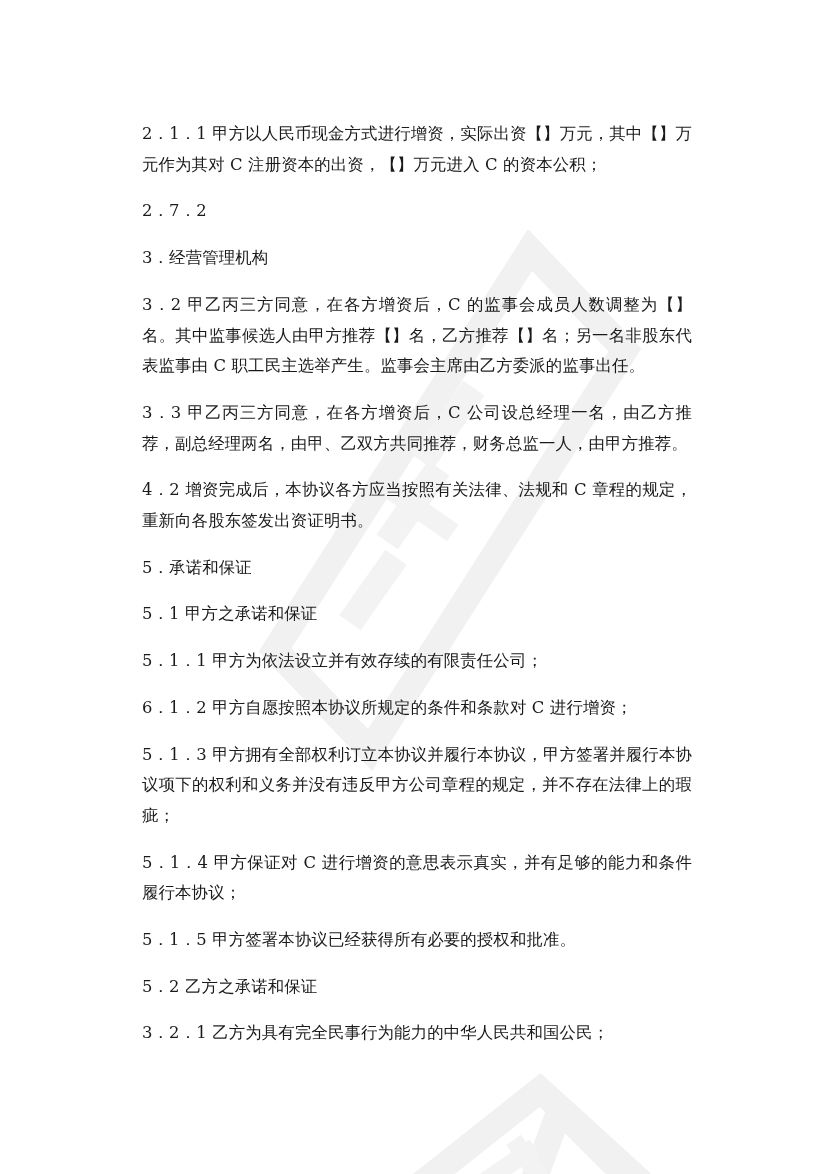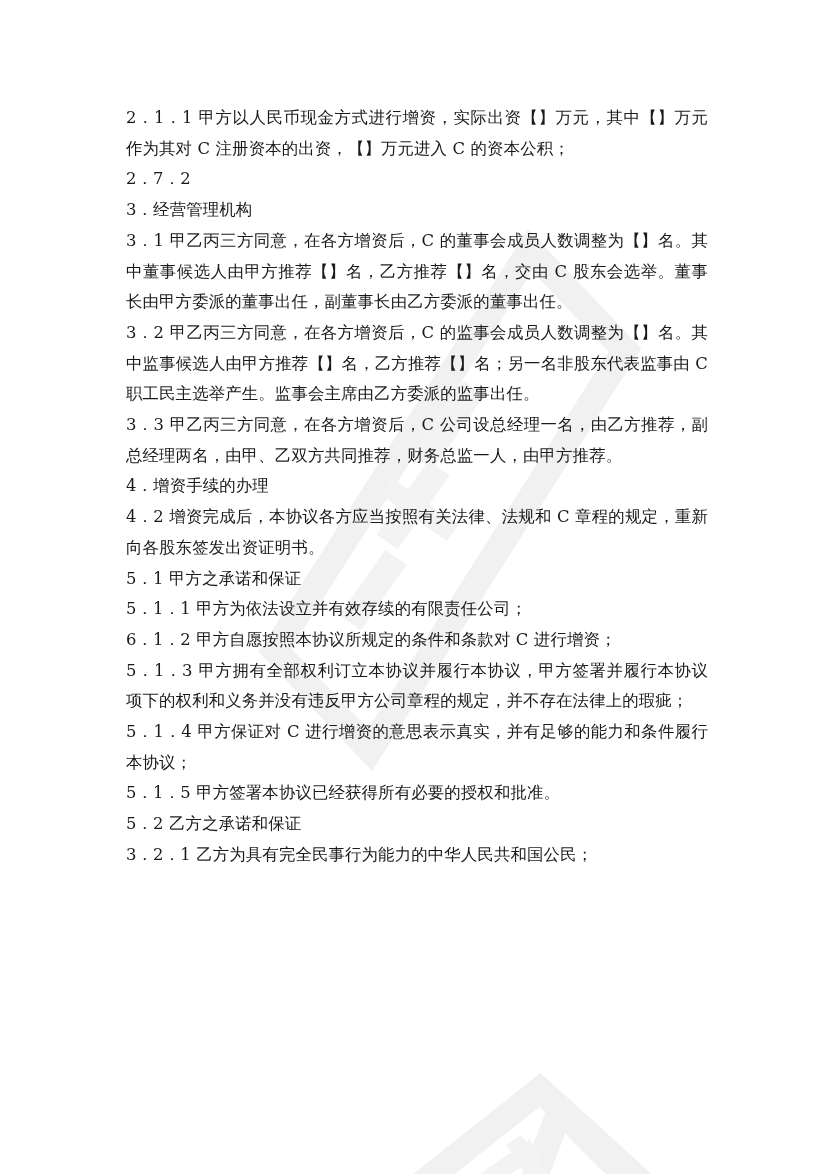--- a/index.html
+++ b/index.html
@@ -27,21 +27,21 @@
       position: absolute;
       left: 126px;
       top: 103px;
       width: 582px;
       font-size: 16.4px;
       line-height: 30.7px;
       letter-spacing: 0.15px;
       z-index: 2;
     }
     .para {
-      margin: 0;
+      margin: 16px;
       padding: 0;
       text-align: justify;
       text-align-last: left;
       word-break: break-all;
     }
     .watermark {
       position: absolute;
       left: 230px;
       top: 230px;
       width: 420px;
@@ -68,25 +68,24 @@
       <rect x="130" y="320" width="26" height="80" transform="rotate(35 143 360)"></rect>
       <rect x="250" y="925" width="60" height="18" transform="rotate(-35 280 934)"></rect>
       <rect x="290" y="905" width="18" height="55" transform="rotate(-35 299 932)"></rect>
     </g>
   </svg>
 
   <div class="content">
     <p class="para">2．1．1 甲方以人民币现金方式进行增资，实际出资【】万元，其中【】万元作为其对 C 注册资本的出资，【】万元进入 C 的资本公积；</p>
     <p class="para">2．7．2</p>
     <p class="para">3．经营管理机构</p>
-    <p class="para">3．1 甲乙丙三方同意，在各方增资后，C 的董事会成员人数调整为【】名。其中董事候选人由甲方推荐【】名，乙方推荐【】名，交由 C 股东会选举。董事长由甲方委派的董事出任，副董事长由乙方委派的董事出任。</p>
     <p class="para">3．2 甲乙丙三方同意，在各方增资后，C 的监事会成员人数调整为【】名。其中监事候选人由甲方推荐【】名，乙方推荐【】名；另一名非股东代表监事由 C 职工民主选举产生。监事会主席由乙方委派的监事出任。</p>
     <p class="para">3．3 甲乙丙三方同意，在各方增资后，C 公司设总经理一名，由乙方推荐，副总经理两名，由甲、乙双方共同推荐，财务总监一人，由甲方推荐。</p>
-    <p class="para">4．增资手续的办理</p>
     <p class="para">4．2 增资完成后，本协议各方应当按照有关法律、法规和 C 章程的规定，重新向各股东签发出资证明书。</p>
+    <p class="para">5．承诺和保证</p>
     <p class="para">5．1 甲方之承诺和保证</p>
     <p class="para">5．1．1 甲方为依法设立并有效存续的有限责任公司；</p>
     <p class="para">6．1．2 甲方自愿按照本协议所规定的条件和条款对 C 进行增资；</p>
     <p class="para">5．1．3 甲方拥有全部权利订立本协议并履行本协议，甲方签署并履行本协议项下的权利和义务并没有违反甲方公司章程的规定，并不存在法律上的瑕疵；</p>
     <p class="para">5．1．4 甲方保证对 C 进行增资的意思表示真实，并有足够的能力和条件履行本协议；</p>
     <p class="para">5．1．5 甲方签署本协议已经获得所有必要的授权和批准。</p>
     <p class="para">5．2 乙方之承诺和保证</p>
     <p class="para">3．2．1 乙方为具有完全民事行为能力的中华人民共和国公民；</p>
   </div>
 </div>

